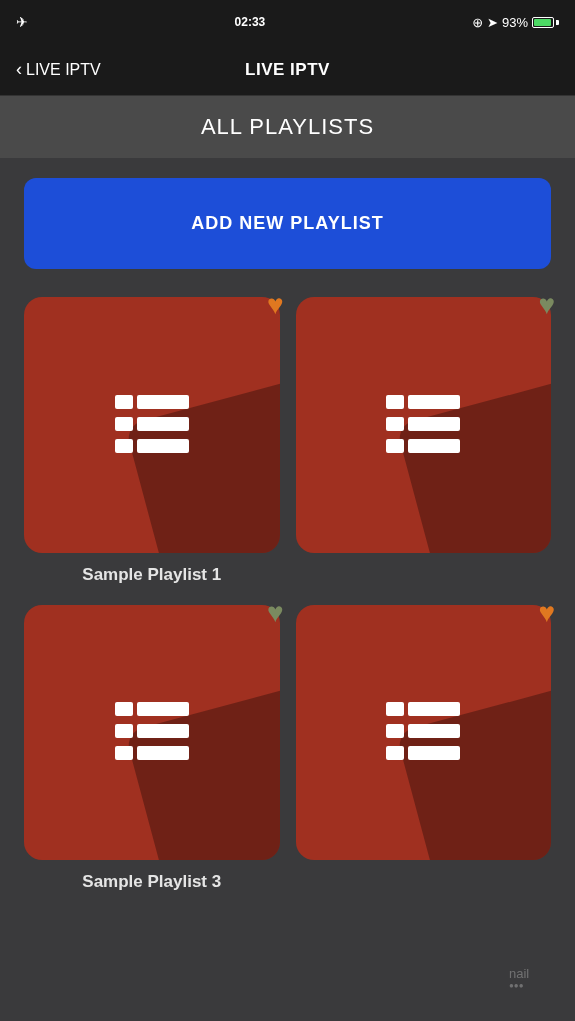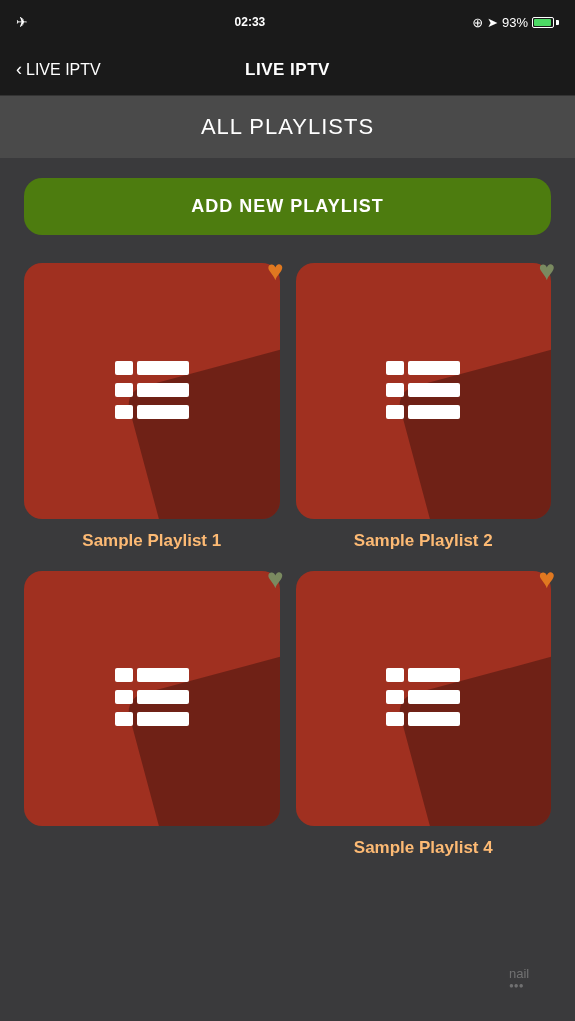--- a/index.html
+++ b/index.html
@@ -108,24 +108,24 @@
     .content {
       width: 100%;
       padding: 20px 24px;
       background: #3a3a3c;
       min-height: calc(1021px - 44px - 52px - 60px);
     }
 
     
     .add-button {
       width: 100%;
-      background: #4d7c0f;
+      background: #1d4ed8;
       border: none;
-      border-radius: 18px;
-      padding: 18px;
+      border-radius: 12px;
+      padding: 35px;
       text-align: center;
       cursor: pointer;
       margin-bottom: 28px;
     }
     .add-button-text {
       color: white;
       font-size: 18px;
       font-weight: 800;
       letter-spacing: 1px;
     }
@@ -190,21 +190,21 @@
       top: -8px;
       font-size: 28px;
       z-index: 2;
     }
     .heart-badge.right { right: -4px; }
 
     .heart-orange { color: #e07820; }
     .heart-olive  { color: #7a8a60; }
 
     .playlist-label {
-      color: #fdba74;
+      color: #e5e5e5;
       font-size: 17px;
       font-weight: 700;
       text-align: right;
     }
 
     
     .watermark {
       position: absolute;
       bottom: 29px;
       right: 16px;
@@ -278,54 +278,53 @@
           <svg class="list-icon" width="90" height="70" viewBox="0 0 90 70">
             <rect x="8" y="5" width="18" height="14" rx="2" fill="white"></rect>
             <rect x="30" y="5" width="52" height="14" rx="2" fill="white"></rect>
             <rect x="8" y="27" width="18" height="14" rx="2" fill="white"></rect>
             <rect x="30" y="27" width="52" height="14" rx="2" fill="white"></rect>
             <rect x="8" y="49" width="18" height="14" rx="2" fill="white"></rect>
             <rect x="30" y="49" width="52" height="14" rx="2" fill="white"></rect>
           </svg>
         </div>
       </div>
-      <span class="playlist-label">Sample Playlist 2</span>
     </div>
 
     <div class="playlist-item">
       <div class="playlist-icon-wrap">
         <div class="heart-badge right heart-olive">♥</div>
         <div class="playlist-icon-bg">
           <svg class="list-icon" width="90" height="70" viewBox="0 0 90 70">
             <rect x="8" y="5" width="18" height="14" rx="2" fill="white"></rect>
             <rect x="30" y="5" width="52" height="14" rx="2" fill="white"></rect>
             <rect x="8" y="27" width="18" height="14" rx="2" fill="white"></rect>
             <rect x="30" y="27" width="52" height="14" rx="2" fill="white"></rect>
             <rect x="8" y="49" width="18" height="14" rx="2" fill="white"></rect>
             <rect x="30" y="49" width="52" height="14" rx="2" fill="white"></rect>
           </svg>
         </div>
       </div>
+      <span class="playlist-label">Sample Playlist 3</span>
     </div>
 
     <div class="playlist-item">
       <div class="playlist-icon-wrap">
         <div class="heart-badge right heart-orange">♥</div>
         <div class="playlist-icon-bg">
           <svg class="list-icon" width="90" height="70" viewBox="0 0 90 70">
             <rect x="8" y="5" width="18" height="14" rx="2" fill="white"></rect>
             <rect x="30" y="5" width="52" height="14" rx="2" fill="white"></rect>
             <rect x="8" y="27" width="18" height="14" rx="2" fill="white"></rect>
             <rect x="30" y="27" width="52" height="14" rx="2" fill="white"></rect>
             <rect x="8" y="49" width="18" height="14" rx="2" fill="white"></rect>
             <rect x="30" y="49" width="52" height="14" rx="2" fill="white"></rect>
           </svg>
         </div>
       </div>
-      <span class="playlist-label">Sample Playlist 4</span>
     </div>
 
   </div>
 </div>
 
 <div class="watermark">
   <svg width="50" height="30" viewBox="0 0 50 30">
     <text x="0" y="20" fill="#888" font-size="13" font-family="Arial">nail</text>
     <text x="0" y="30" fill="#888" font-size="8" font-family="Arial">●●●</text>
   </svg>

